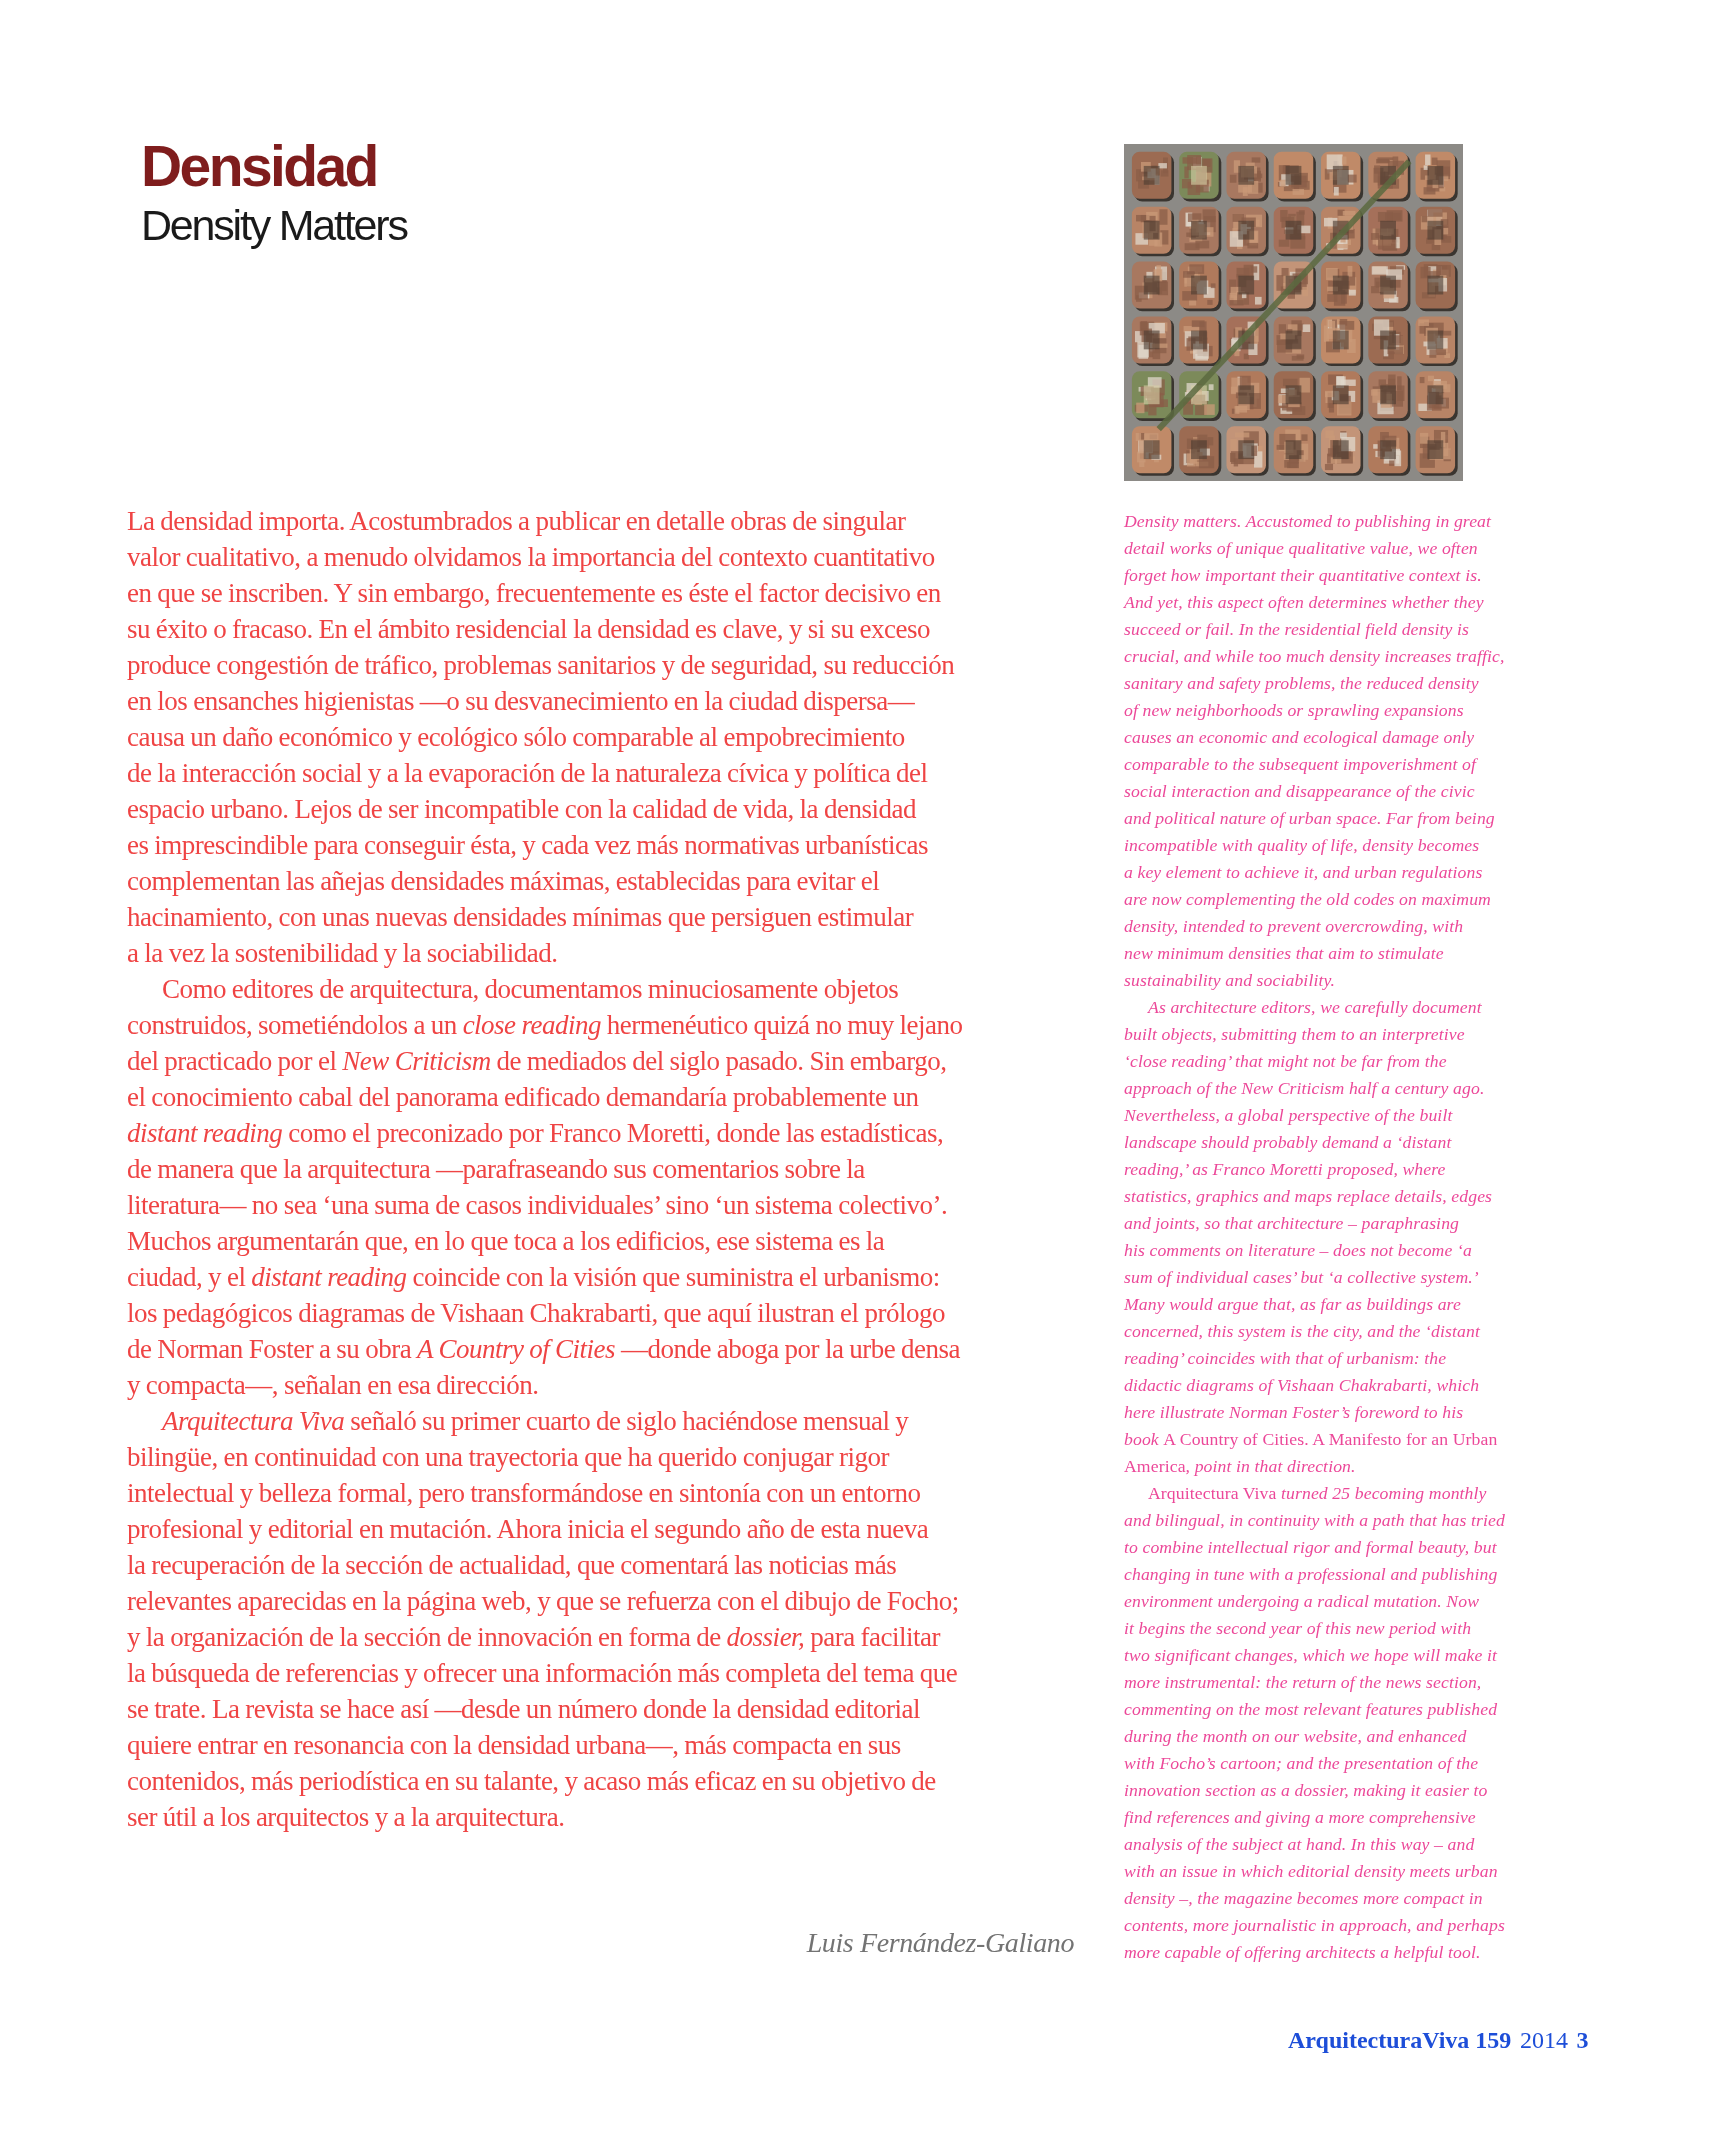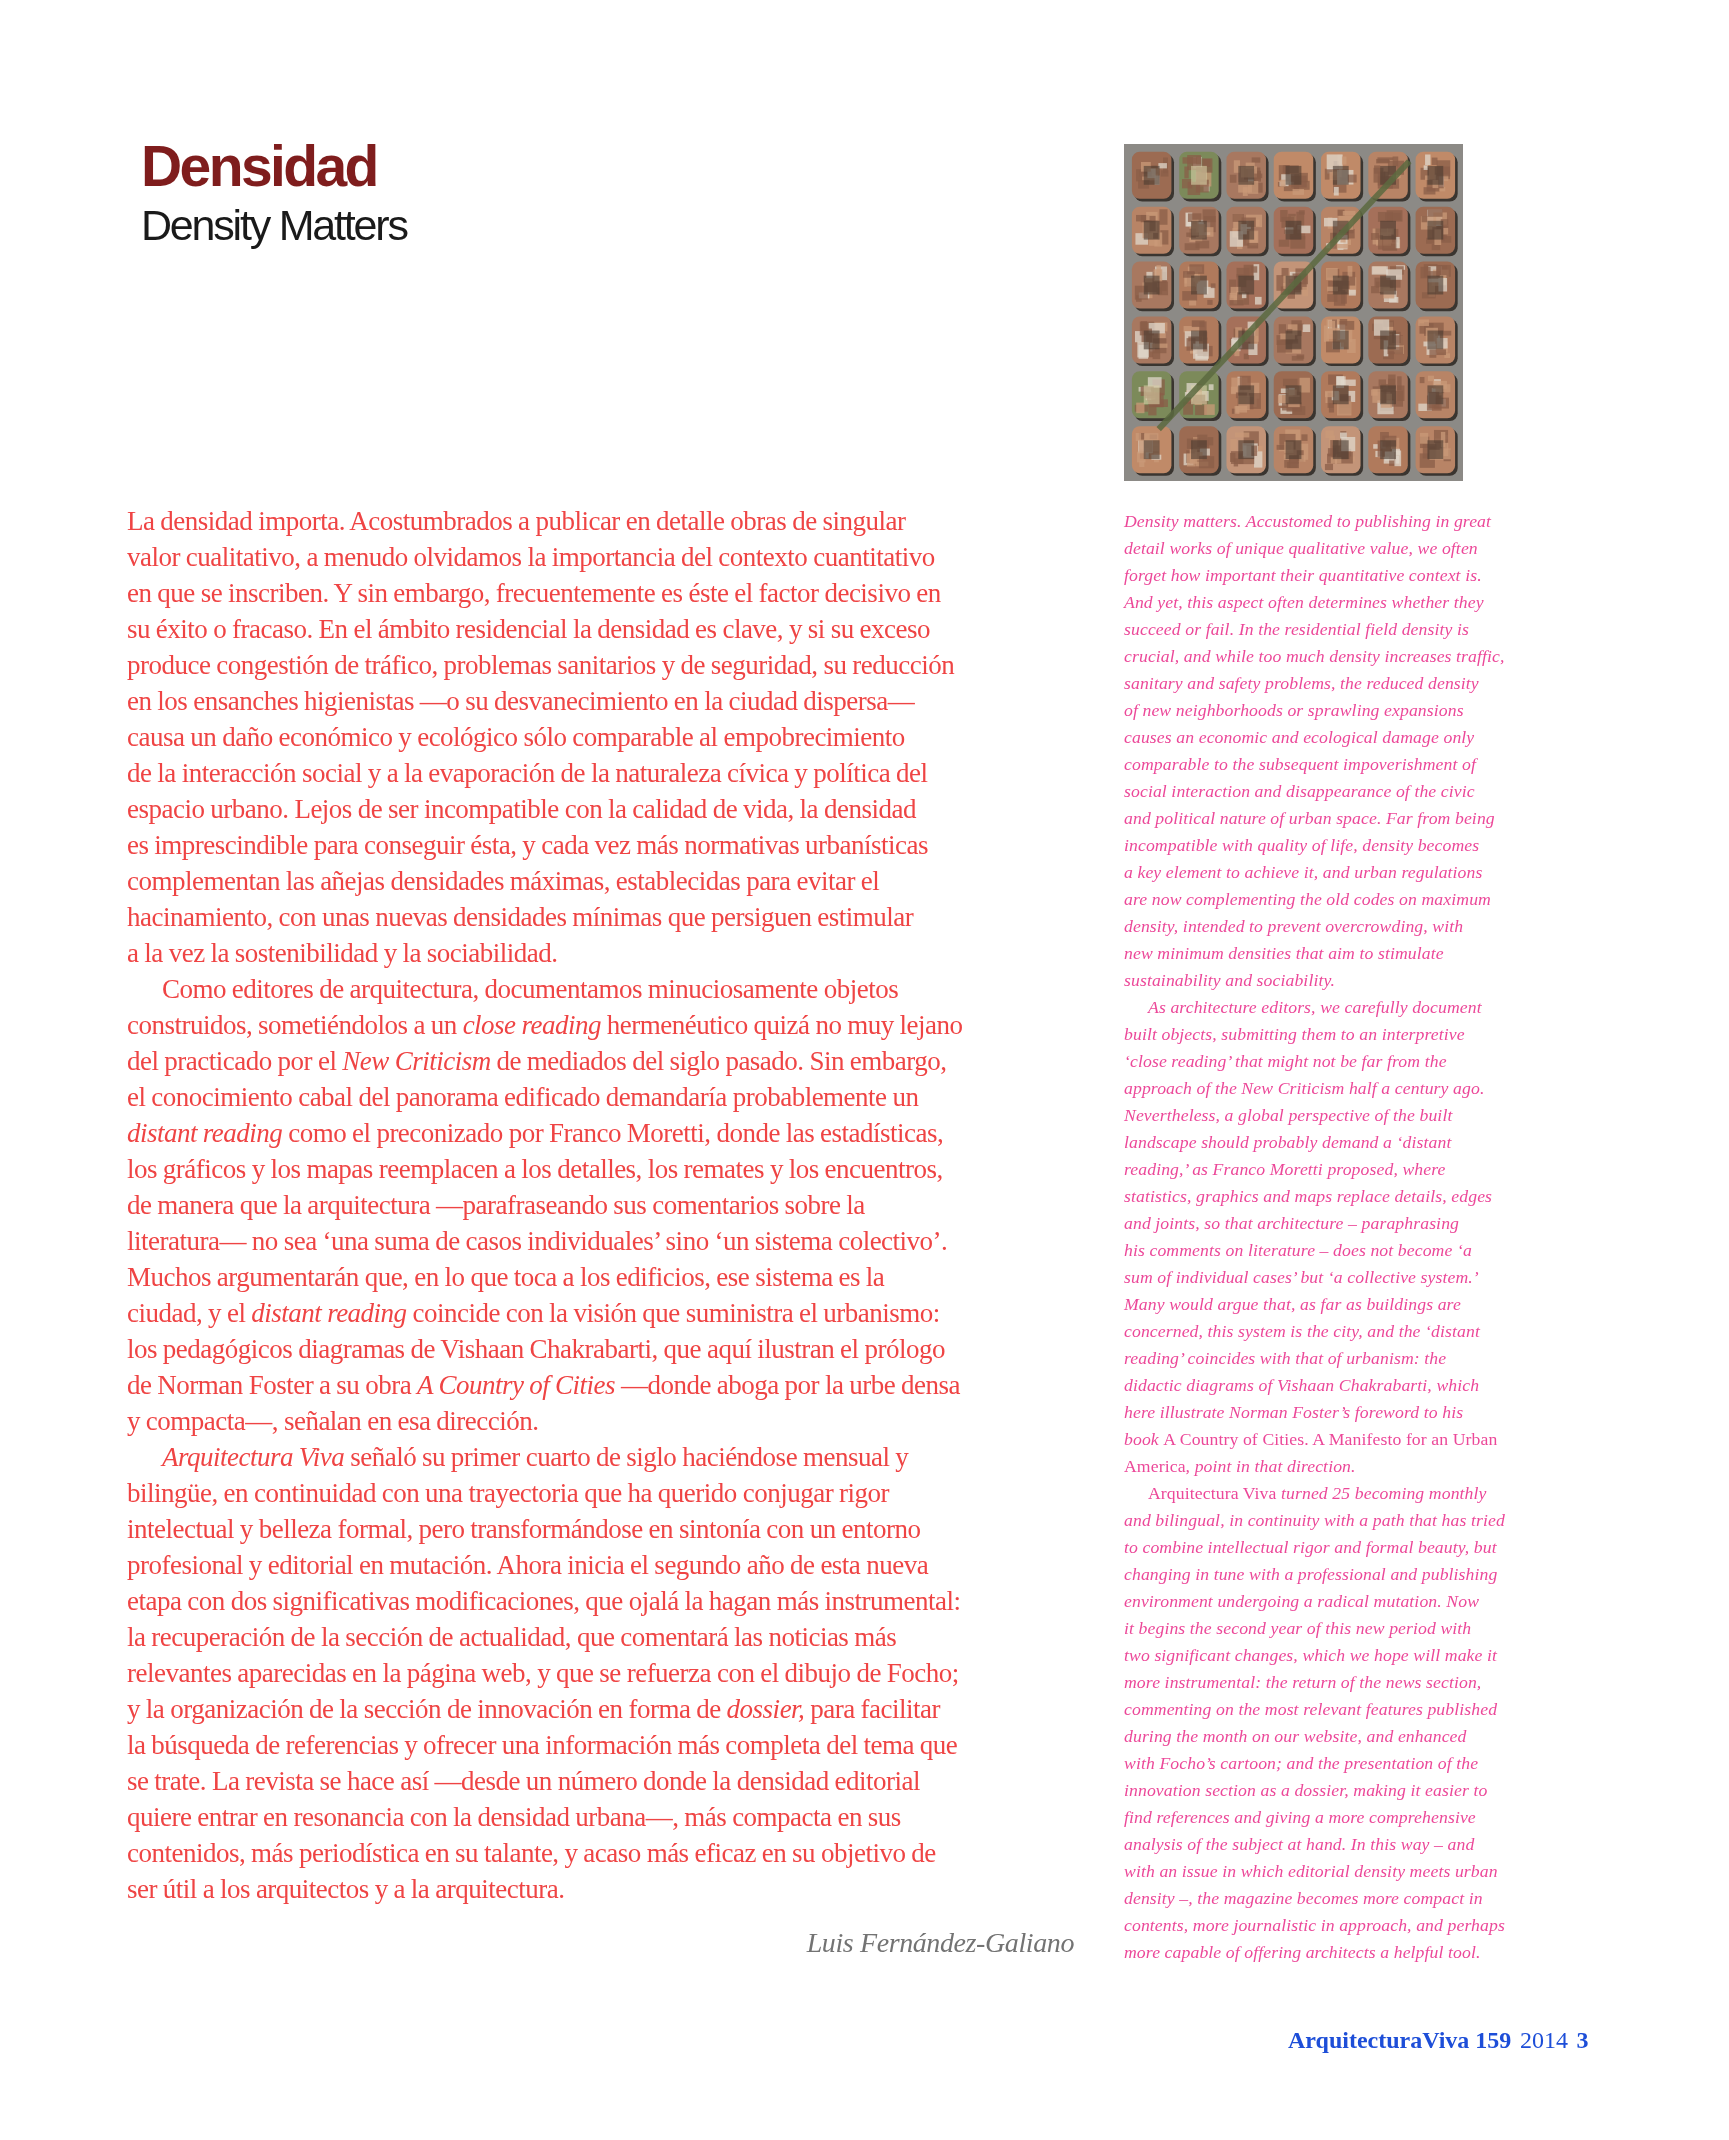--- a/index.html
+++ b/index.html
@@ -793,33 +793,31 @@
     <span class="line">espacio urbano. Lejos de ser incompatible con la calidad de vida, la densidad</span>
     <span class="line">es imprescindible para conseguir ésta, y cada vez más normativas urbanísticas</span>
     <span class="line">complementan las añejas densidades máximas, establecidas para evitar el</span>
     <span class="line">hacinamiento, con unas nuevas densidades mínimas que persiguen estimular</span>
     <span class="line">a la vez la sostenibilidad y la sociabilidad.</span>
     <span class="line indent">Como editores de arquitectura, documentamos minuciosamente objetos</span>
     <span class="line"><span>construidos, sometiéndolos a un </span><i>close reading</i><span> hermenéutico quizá no muy lejano</span></span>
     <span class="line"><span>del practicado por el </span><i>New Criticism</i><span> de mediados del siglo pasado. Sin embargo,</span></span>
     <span class="line">el conocimiento cabal del panorama edificado demandaría probablemente un</span>
     <span class="line"><span></span><i>distant reading</i><span> como el preconizado por Franco Moretti, donde las estadísticas,</span></span>
-    <span class="line">los gráficos y los mapas reemplacen a los detalles, los remates y los encuentros,</span>
     <span class="line">de manera que la arquitectura —parafraseando sus comentarios sobre la</span>
     <span class="line">literatura— no sea ‘una suma de casos individuales’ sino ‘un sistema colectivo’.</span>
     <span class="line">Muchos argumentarán que, en lo que toca a los edificios, ese sistema es la</span>
     <span class="line"><span>ciudad, y el </span><i>distant reading</i><span> coincide con la visión que suministra el urbanismo:</span></span>
     <span class="line">los pedagógicos diagramas de Vishaan Chakrabarti, que aquí ilustran el prólogo</span>
     <span class="line"><span>de Norman Foster a su obra </span><i>A Country of Cities</i><span> —donde aboga por la urbe densa</span></span>
     <span class="line">y compacta—, señalan en esa dirección.</span>
     <span class="line indent"><span></span><i>Arquitectura Viva</i><span> señaló su primer cuarto de siglo haciéndose mensual y</span></span>
     <span class="line">bilingüe, en continuidad con una trayectoria que ha querido conjugar rigor</span>
     <span class="line">intelectual y belleza formal, pero transformándose en sintonía con un entorno</span>
     <span class="line">profesional y editorial en mutación. Ahora inicia el segundo año de esta nueva</span>
-    <span class="line">etapa con dos significativas modificaciones, que ojalá la hagan más instrumental:</span>
     <span class="line">la recuperación de la sección de actualidad, que comentará las noticias más</span>
     <span class="line">relevantes aparecidas en la página web, y que se refuerza con el dibujo de Focho;</span>
     <span class="line"><span>y la organización de la sección de innovación en forma de </span><i>dossier,</i><span> para facilitar</span></span>
     <span class="line">la búsqueda de referencias y ofrecer una información más completa del tema que</span>
     <span class="line">se trate. La revista se hace así —desde un número donde la densidad editorial</span>
     <span class="line">quiere entrar en resonancia con la densidad urbana—, más compacta en sus</span>
     <span class="line">contenidos, más periodística en su talante, y acaso más eficaz en su objetivo de</span>
     <span class="line">ser útil a los arquitectos y a la arquitectura.</span>
   </div>
 <div class="signature">Luis Fernández-Galiano</div>

